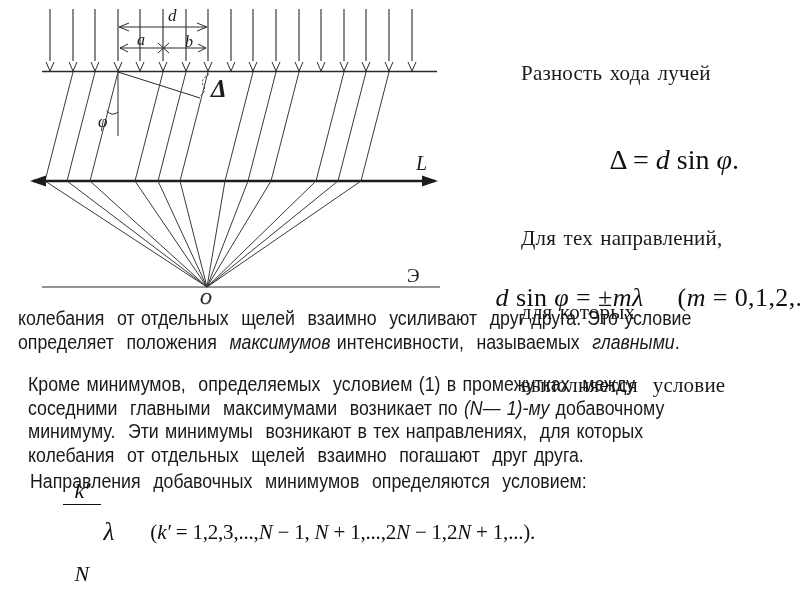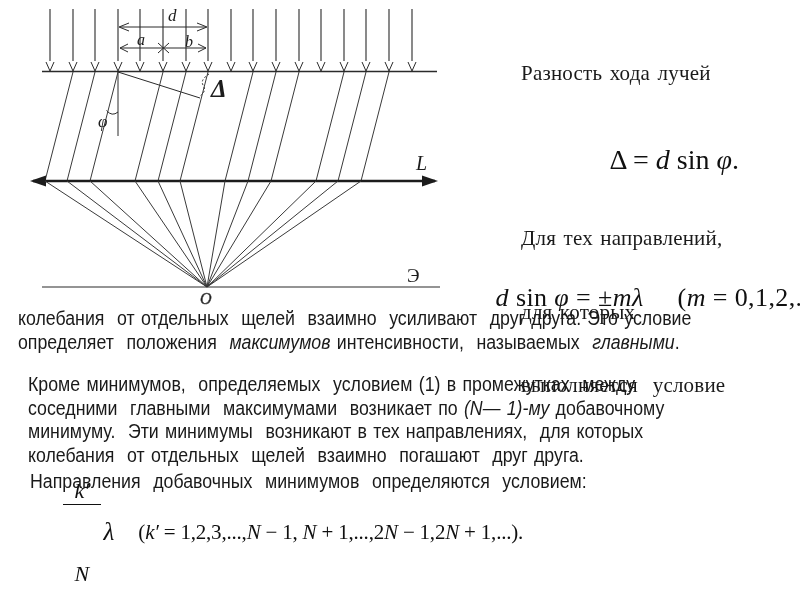--- a/index.html
+++ b/index.html
@@ -14,21 +14,21 @@
   .f2 .gap{display:inline-block;width:34px;}
   .para{font-size:19.5px;line-height:23.5px;word-spacing:1.5px;
         transform:scaleX(0.91);transform-origin:0 0;}
   .para .ln{white-space:pre;}
   .para .em{font-style:italic;}
   .f3{display:flex;align-items:center;height:64px;font-size:25px;}
   .f3 .frac{display:inline-block;text-align:center;vertical-align:middle;margin:0 3px;}
   .f3 .num{display:block;font-size:22px;line-height:24px;padding:0 6px 1px 6px;
            border-bottom:1.6px solid #111;}
   .f3 .den{display:block;font-size:22px;line-height:25px;}
-  .f3 .tail{margin-left:24px;font-size:21px;letter-spacing:-.2px;}
+  .f3 .tail{margin-left:36px;font-size:21px;letter-spacing:-.2px;}
   svg text{font-family:"Liberation Serif",serif;fill:#1c1c1c;}
 </style>
 </head>
 <body>
 
 <div class="slide">
 
   <svg class="abs" style="left:0;top:0" width="460" height="312" viewBox="0 0 460 312">
 
     <path d="M50 9V61M73 9V61M95 9V61M118 9V61M140 9V61M163 9V61M186 9V61M208 9V61M231 9V61M253 9V61M276 9V61M299 9V61M321 9V61M344 9V61M366 9V61M389 9V61M412 9V61" stroke="#2b2b2b" stroke-width="1.1" fill="none"></path>

